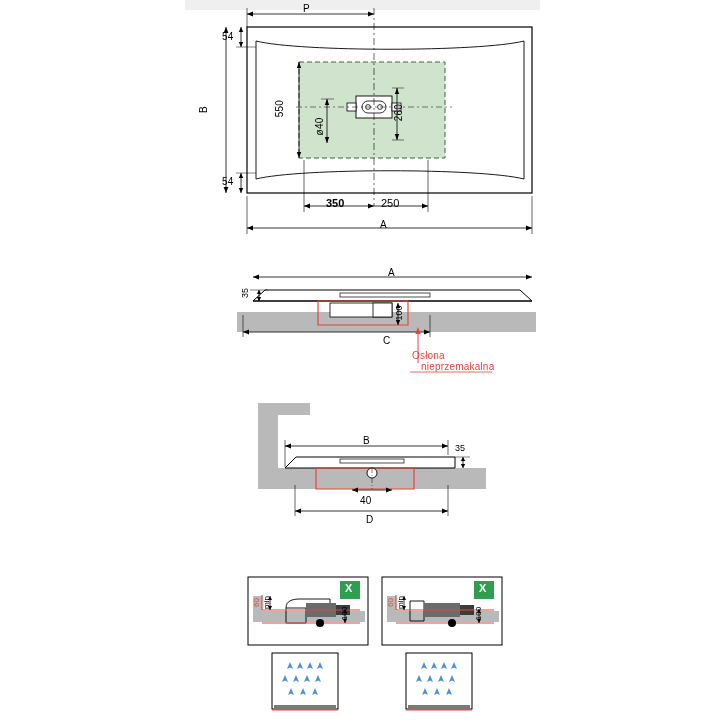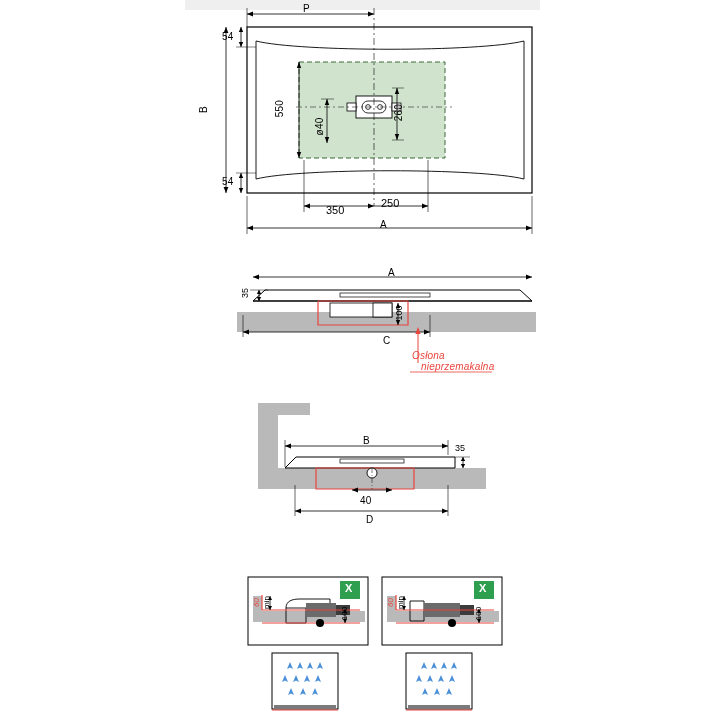--- a/index.html
+++ b/index.html
@@ -10,21 +10,21 @@
     position:relative;
     overflow:hidden;
     color:#000;
   }
   .stage{position:absolute;left:0;top:0;width:720px;height:720px;}
   .abs{position:absolute;}
   .lbl{font-size:10px;letter-spacing:0.2px;white-space:nowrap;}
   .lbl-b{font-size:11px;}
   .lbl-s{font-size:9px;}
   .rot90{transform:rotate(-90deg);transform-origin:50% 50%;}
-  .red{color:#e8453c;font-style:italic;}
+  .red{color:#e8453c;}
   svg{display:block;}
 </style>
 </head>
 <body>
 
 <div class="stage">
 
   <div class="abs" style="left:0;top:0;width:720px;height:250px;">
     <svg width="720" height="250" viewBox="0 0 720 250">
 
@@ -96,21 +96,21 @@
     </svg>
 
     <div class="abs lbl" style="left:303px;top:3px;">P</div>
     <div class="abs lbl" style="left:380px;top:219px;">A</div>
     <div class="abs lbl rot90" style="left:200px;top:104px;">B</div>
     <div class="abs lbl" style="left:222px;top:31px;">54</div>
     <div class="abs lbl" style="left:222px;top:176px;">54</div>
     <div class="abs lbl rot90" style="left:271px;top:103px;">550</div>
     <div class="abs lbl rot90" style="left:390px;top:107px;">260</div>
     <div class="abs lbl rot90" style="left:311px;top:121px;">ø40</div>
-    <div class="abs lbl-b" style="left:326px;top:204px;">350</div>
+    <div class="abs lbl-b" style="left:326px;top:197px;font-weight:bold;">350</div>
     <div class="abs lbl-b" style="left:381px;top:197px;text-align:right;">250</div>
   </div>
 
   <div class="abs" style="left:0;top:255px;width:720px;height:135px;">
     <svg width="720" height="135" viewBox="0 0 720 135">
 
       <rect x="237" y="57" width="72" height="20" fill="#b9b9b9"></rect>
       <rect x="416" y="57" width="120" height="20" fill="#b9b9b9"></rect>
       <rect x="309" y="57" width="107" height="20" fill="#b9b9b9"></rect>
 

